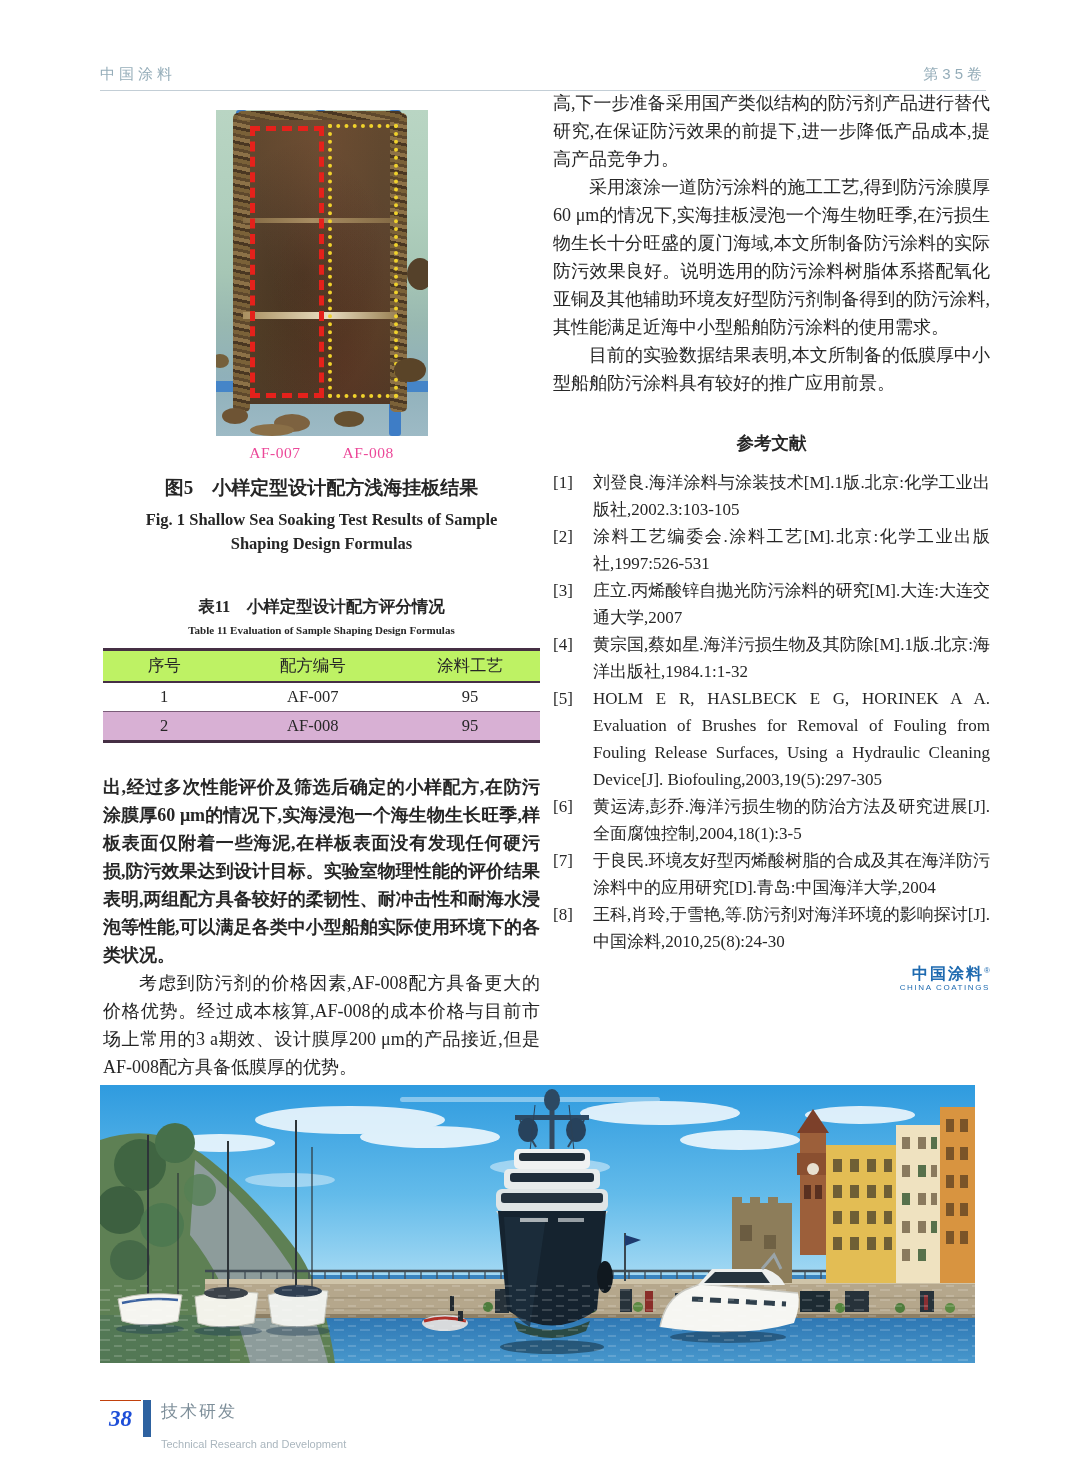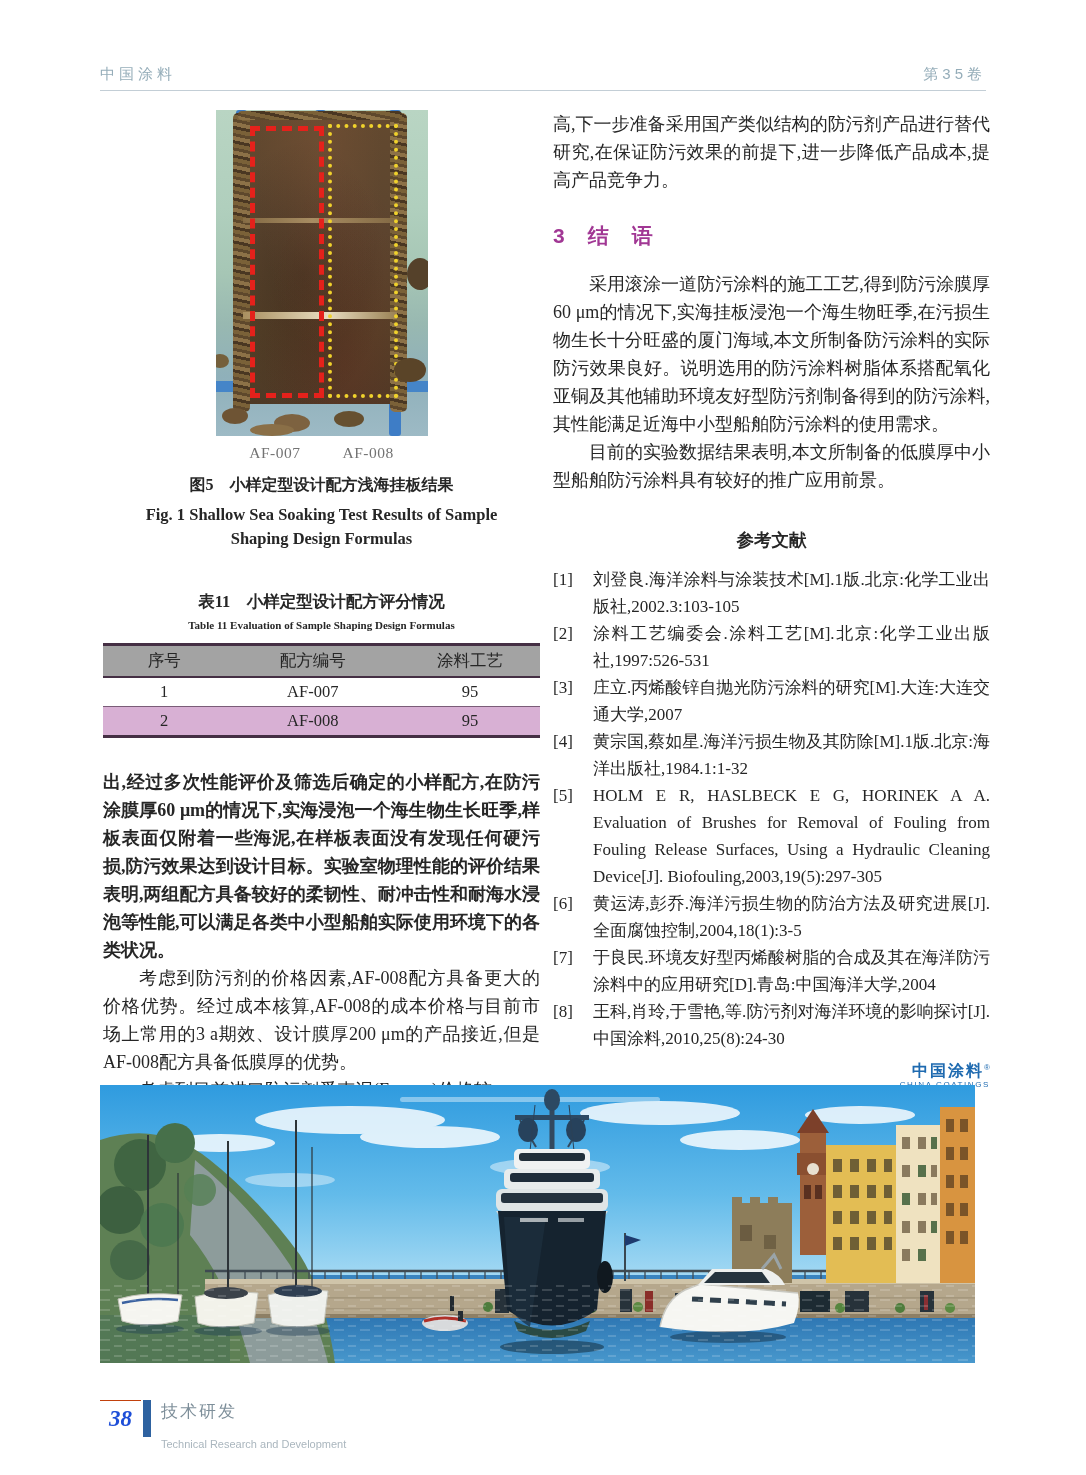--- a/index.html
+++ b/index.html
@@ -6,21 +6,21 @@
   .page{position:relative;width:1086px;height:1475px;background:#ffffff;overflow:hidden;
         font-family:"Liberation Serif","DejaVu Serif",serif;color:#262626;}
 
   
   .header{position:absolute;left:100px;right:100px;top:54px;height:30px;
           border-bottom:1px solid #c3ced6;display:flex;justify-content:space-between;align-items:flex-end;
           font-family:"Liberation Sans","DejaVu Sans",sans-serif;font-size:15px;color:#95adb9;letter-spacing:4px;padding-bottom:6px;}
 
   
   .col-left {position:absolute;left:103px;top:96px;width:437px;}
-  .col-right{position:absolute;left:553px;top:102px;width:437px;}
+  .col-right{position:absolute;left:553px;top:81px;width:437px;}
 
   
   .photo{position:relative;width:212px;height:326px;margin:14px auto 0;overflow:hidden;
          background:linear-gradient(180deg,#b9d5c3 0%,#b0cfbd 30%,#a6c6b5 50%,#98b8b1 66%,#8fb0ba 82%,#9dbac5 100%);}
   .pipe{position:absolute;background:#3e7dc6;border-radius:3px;z-index:1;}
   .pipe-a{left:20px;top:0;width:11px;height:130px;}
   .pipe-b{left:99px;top:0;width:11px;height:95px;}
   .pipe-c{left:173px;top:0;width:12px;height:326px;}
   .pipe-h{left:0;bottom:44px;width:100%;height:11px;background:#4585c8;position:absolute;z-index:1;border-radius:0;}
   .panel{position:absolute;left:24px;top:6px;width:160px;height:288px;z-index:2;
@@ -40,32 +40,32 @@
   .rect-yellow{position:absolute;left:88px;top:8px;width:62px;height:266px;border:4px dotted #f0d22c;z-index:4;}
   .blob{position:absolute;border-radius:50%;z-index:4;}
   .b1{left:6px;bottom:12px;width:26px;height:16px;background:#6e5434;}
   .b2{left:58px;bottom:4px;width:36px;height:18px;background:#7d6240;}
   .b3{left:118px;bottom:9px;width:30px;height:16px;background:#665030;}
   .b4{right:2px;bottom:54px;width:32px;height:24px;background:#5a4428;}
   .b5{right:-5px;top:148px;width:26px;height:32px;background:#55412a;}
   .b6{left:-5px;bottom:68px;width:18px;height:14px;background:#75603c;}
   .b7{left:34px;bottom:0px;width:44px;height:12px;background:#8a6f47;}
 
-  .caption-af{text-align:center;color:#737373;font-size:15.5px;margin-top:8px;letter-spacing:.5px;}
+  .caption-af{text-align:center;color:#ec4899;font-size:15.5px;margin-top:8px;letter-spacing:.5px;}
   .caption-af span{margin:0 14px;}
-  .caption-cn{text-align:center;font-weight:bold;font-size:16px;margin-top:13px;}
+  .caption-cn{text-align:center;font-weight:bold;font-size:19px;margin-top:13px;}
   .caption-en{text-align:center;font-weight:bold;font-size:16.5px;margin-top:7px;line-height:1.45;}
 
   
   .tbl-title-cn{text-align:center;font-weight:bold;font-size:16.5px;margin-top:40px;}
   .tbl-title-en{text-align:center;font-weight:bold;font-size:11px;margin-top:6px;}
   table.tbl{width:100%;border-collapse:collapse;margin-top:12px;font-size:16.5px;
             border-top:3px solid #452f44;border-bottom:3px solid #452f44;}
   table.tbl th,table.tbl td{text-align:center;padding:4px 0;font-weight:normal;}
-  table.tbl thead tr{background:#a3a3a3;border-bottom:2px solid #452f44;}
+  table.tbl thead tr{background:#bef264;border-bottom:2px solid #452f44;}
   table.tbl tbody tr.alt{background:#d8b0d4;}
   table.tbl tbody tr.first{border-bottom:1px solid #7a5c78;}
   .cw1{width:28%;} .cw2{width:40%;} .cw3{width:32%;}
 
   
   .para{font-size:18px;line-height:28px;text-align:justify;margin:0;}
   .indent{text-indent:2em;}
   .mt30{margin-top:30px;font-weight:bold;}
 
   
@@ -165,21 +165,20 @@
     </table>
 
     <p class="para mt30">出,经过多次性能评价及筛选后确定的小样配方,在防污涂膜厚60 μm的情况下,实海浸泡一个海生物生长旺季,样板表面仅附着一些海泥,在样板表面没有发现任何硬污损,防污效果达到设计目标。实验室物理性能的评价结果表明,两组配方具备较好的柔韧性、耐冲击性和耐海水浸泡等性能,可以满足各类中小型船舶实际使用环境下的各类状况。</p>
     <p class="para indent">考虑到防污剂的价格因素,AF-008配方具备更大的价格优势。经过成本核算,AF-008的成本价格与目前市场上常用的3 a期效、设计膜厚200 μm的产品接近,但是AF-008配方具备低膜厚的优势。</p>
     <p class="para indent">考虑到目前进口防污剂爱克泥(Econea)价格较</p>
   </div>
 
   <div class="col-right">
     <p class="para p-top">高,下一步准备采用国产类似结构的防污剂产品进行替代研究,在保证防污效果的前提下,进一步降低产品成本,提高产品竞争力。</p>
 
-    <h2 class="sec">3　结　语</h2>
 
     <p class="para indent">采用滚涂一道防污涂料的施工工艺,得到防污涂膜厚60 μm的情况下,实海挂板浸泡一个海生物旺季,在污损生物生长十分旺盛的厦门海域,本文所制备防污涂料的实际防污效果良好。说明选用的防污涂料树脂体系搭配氧化亚铜及其他辅助环境友好型防污剂制备得到的防污涂料,其性能满足近海中小型船舶防污涂料的使用需求。</p>
     <p class="para indent">目前的实验数据结果表明,本文所制备的低膜厚中小型船舶防污涂料具有较好的推广应用前景。</p>
 
     <div class="refs-h">参考文献</div>
 
     <div>
       <div class="ref-item">
         <span class="ref-num">[1]</span>
         <span class="ref-text">刘登良.海洋涂料与涂装技术[M].1版.北京:化学工业出版社,2002.3:103-105</span>

